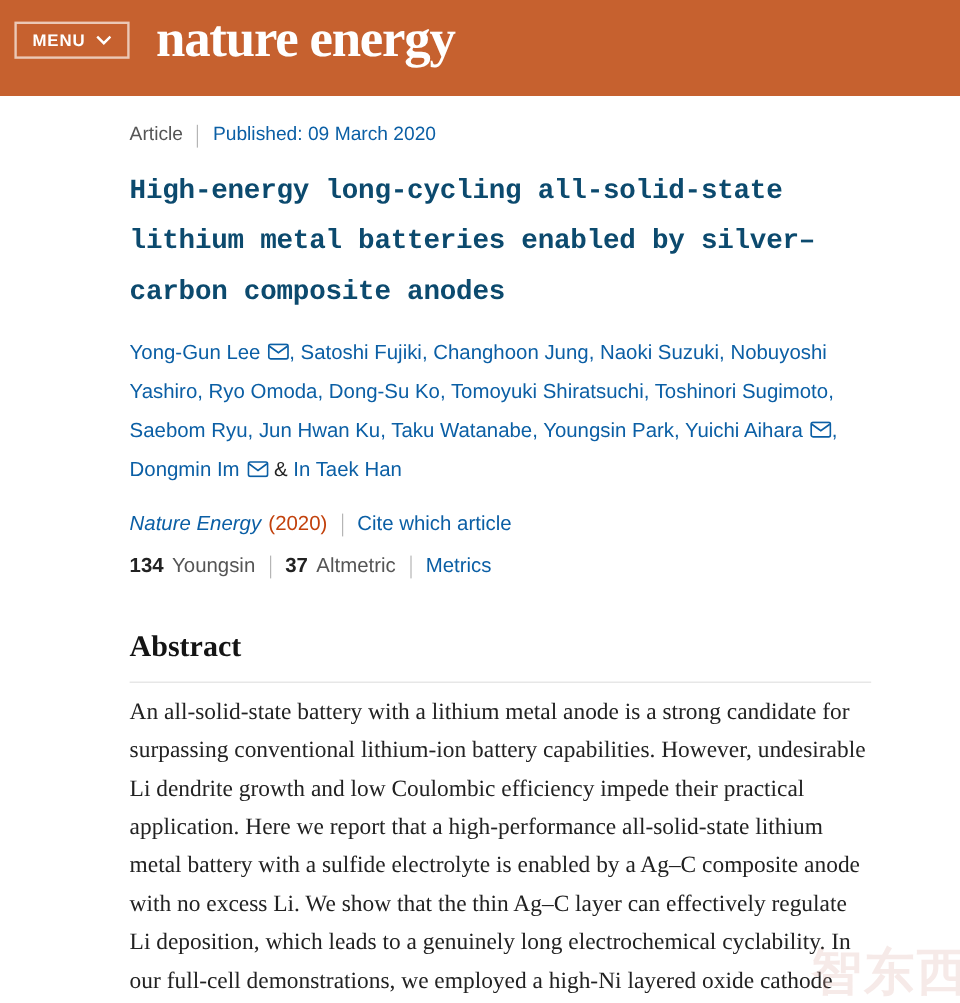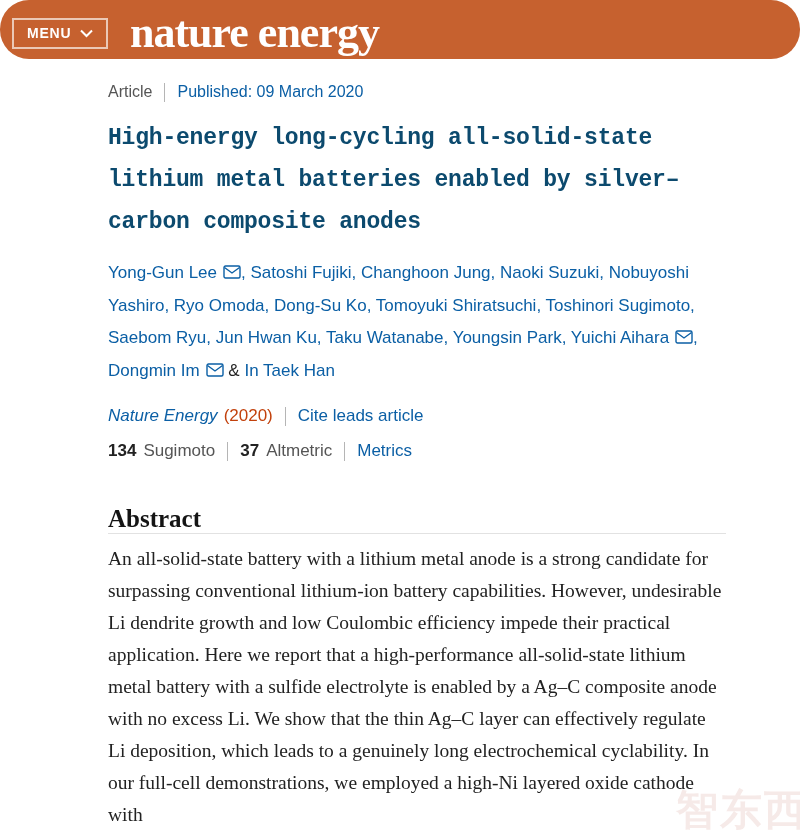--- a/index.html
+++ b/index.html
@@ -12,24 +12,23 @@
   }
   :root {
     --link: #0b5fa5;
     --orange: #c6612f;
     --dark: #1f1f1f;
     --gray: #555555;
   }
 
   
   .site-header {
-    width: 100%; height: 59px;
+    width: 100%; height: 80px;
     background: var(--orange);
     position: relative;
-    border-radius: 29px;
   }
   .menu-btn {
     position: absolute; left: 12px; top: 18px;
     display: inline-flex; align-items: center; gap: 9px;
     background: transparent;
     border: 2px solid rgba(255,255,255,0.65);
     color: #ffffff;
     font-family: "Liberation Sans", sans-serif;
     font-size: 14px; font-weight: 700; letter-spacing: 0.8px;
     padding: 5px 13px 6px 13px;
@@ -123,20 +122,21 @@
     color: var(--gray);
   }
   .metric-num { font-weight: 700; color: #222; margin-right: 7px; }
 
   .abstract-heading {
     margin-top: 44px;
     font-family: "Liberation Serif", serif;
     font-size: 25px;
     font-weight: 700;
     color: #141414;
+    padding-bottom: 14px;
     border-bottom: 1px solid #e2e2e2;
   }
   .abstract-text {
     margin-top: 9px;
     font-family: "Liberation Serif", serif;
     font-size: 19.5px;
     line-height: 32px;
     color: #222222;
   }
 
@@ -183,26 +183,26 @@
           <polyline points="1.5,2.5 9,8 16.5,2.5" fill="none" stroke="#0b5fa5" stroke-width="1.4"></polyline>
         </svg></span><span class="author-sep">, </span><a class="author-link">Dongmin Im</a><span class="email-icon"><svg width="18" height="14" viewBox="0 0 18 14">
           <rect x="1" y="1" width="16" height="12" rx="1.5" fill="none" stroke="#0b5fa5" stroke-width="1.4"></rect>
           <polyline points="1.5,2.5 9,8 16.5,2.5" fill="none" stroke="#0b5fa5" stroke-width="1.4"></polyline>
         </svg></span><span class="author-amp"> &amp; </span><a class="author-link">In Taek Han</a></div>
 
   <div class="citation-row">
     <a class="journal-link">Nature Energy</a>
     <span class="journal-year">(2020)</span>
     <span class="vbar"></span>
-    <a class="cite-link">Cite leads article</a>
+    <a class="cite-link">Cite which article</a>
   </div>
 
   <div class="metrics-row">
     <span class="metric-num">134</span>
-    <span>Sugimoto</span>
+    <span>Youngsin</span>
     <span class="vbar"></span>
     <span class="metric-num">37</span>
     <span>Altmetric</span>
     <span class="vbar"></span>
     <a class="metrics-link">Metrics</a>
   </div>
 
   <h2 class="abstract-heading">Abstract</h2>
 
   <p class="abstract-text">An all-solid-state battery with a lithium metal anode is a strong candidate for surpassing conventional lithium-ion battery capabilities. However, undesirable Li dendrite growth and low Coulombic efficiency impede their practical application. Here we report that a high-performance all-solid-state lithium metal battery with a sulfide electrolyte is enabled by a Ag–C composite anode with no excess Li. We show that the thin Ag–C layer can effectively regulate Li deposition, which leads to a genuinely long electrochemical cyclability. In our full-cell demonstrations, we employed a high-Ni layered oxide cathode with</p>

